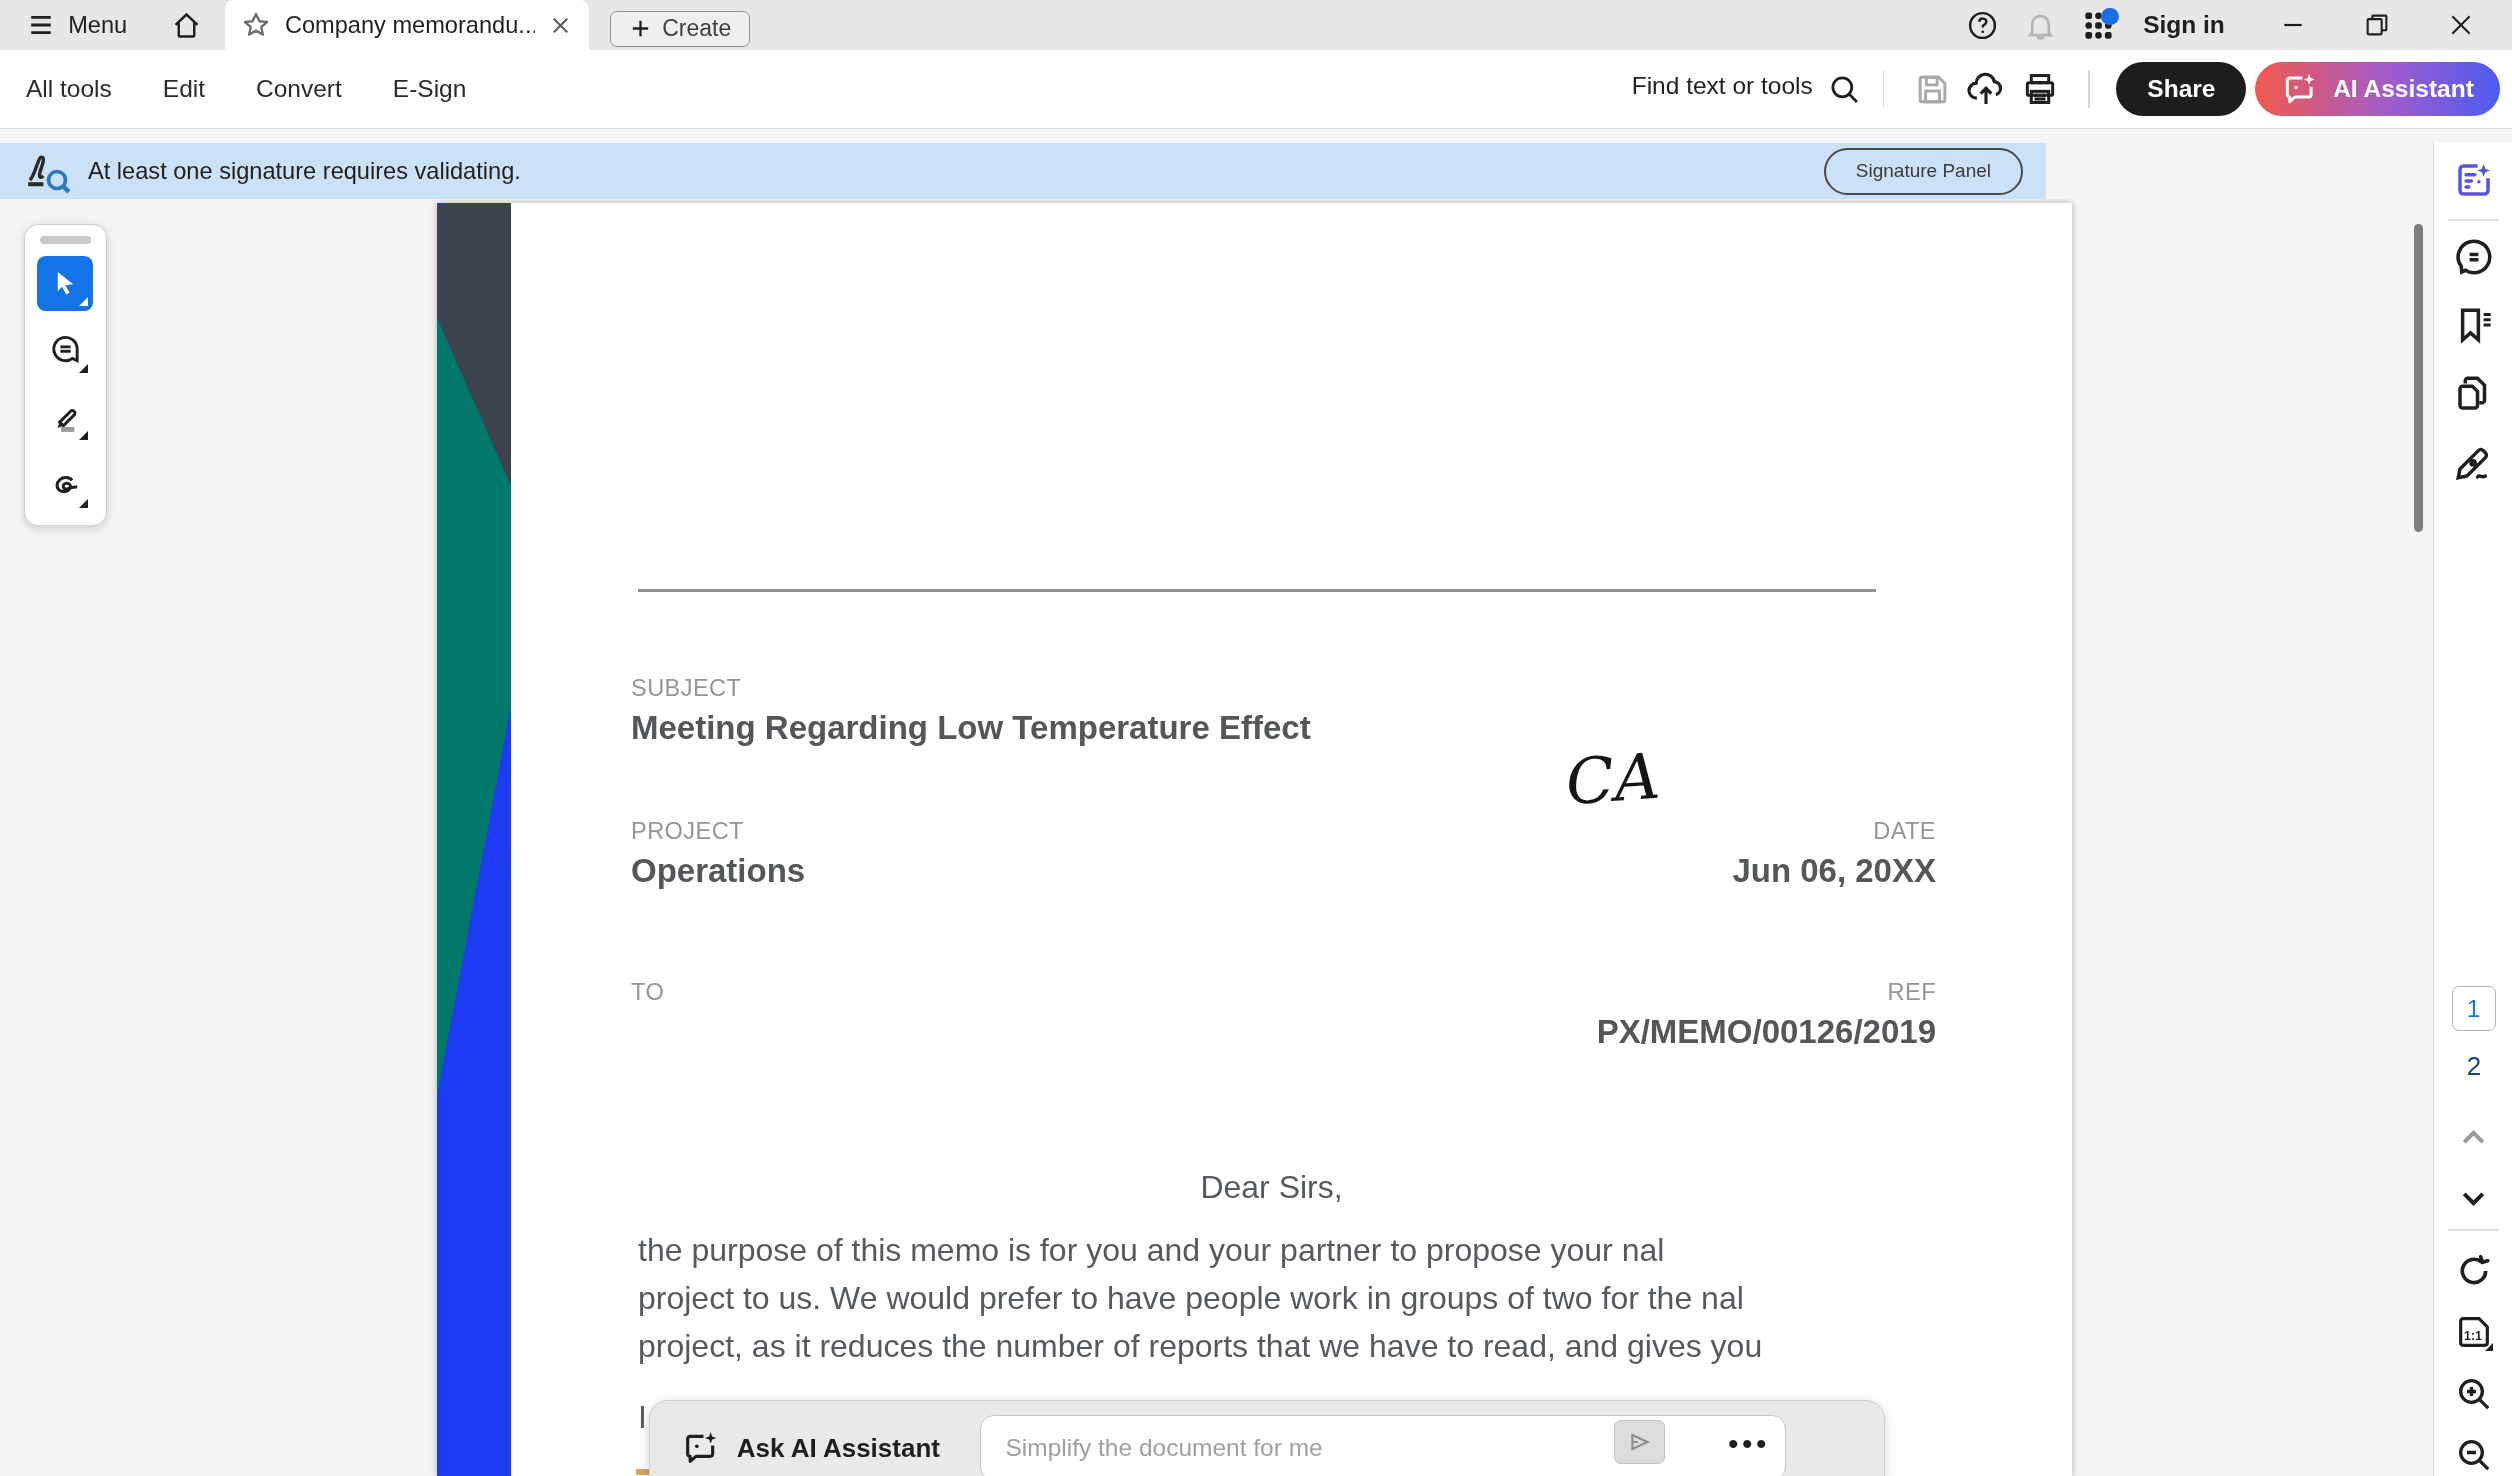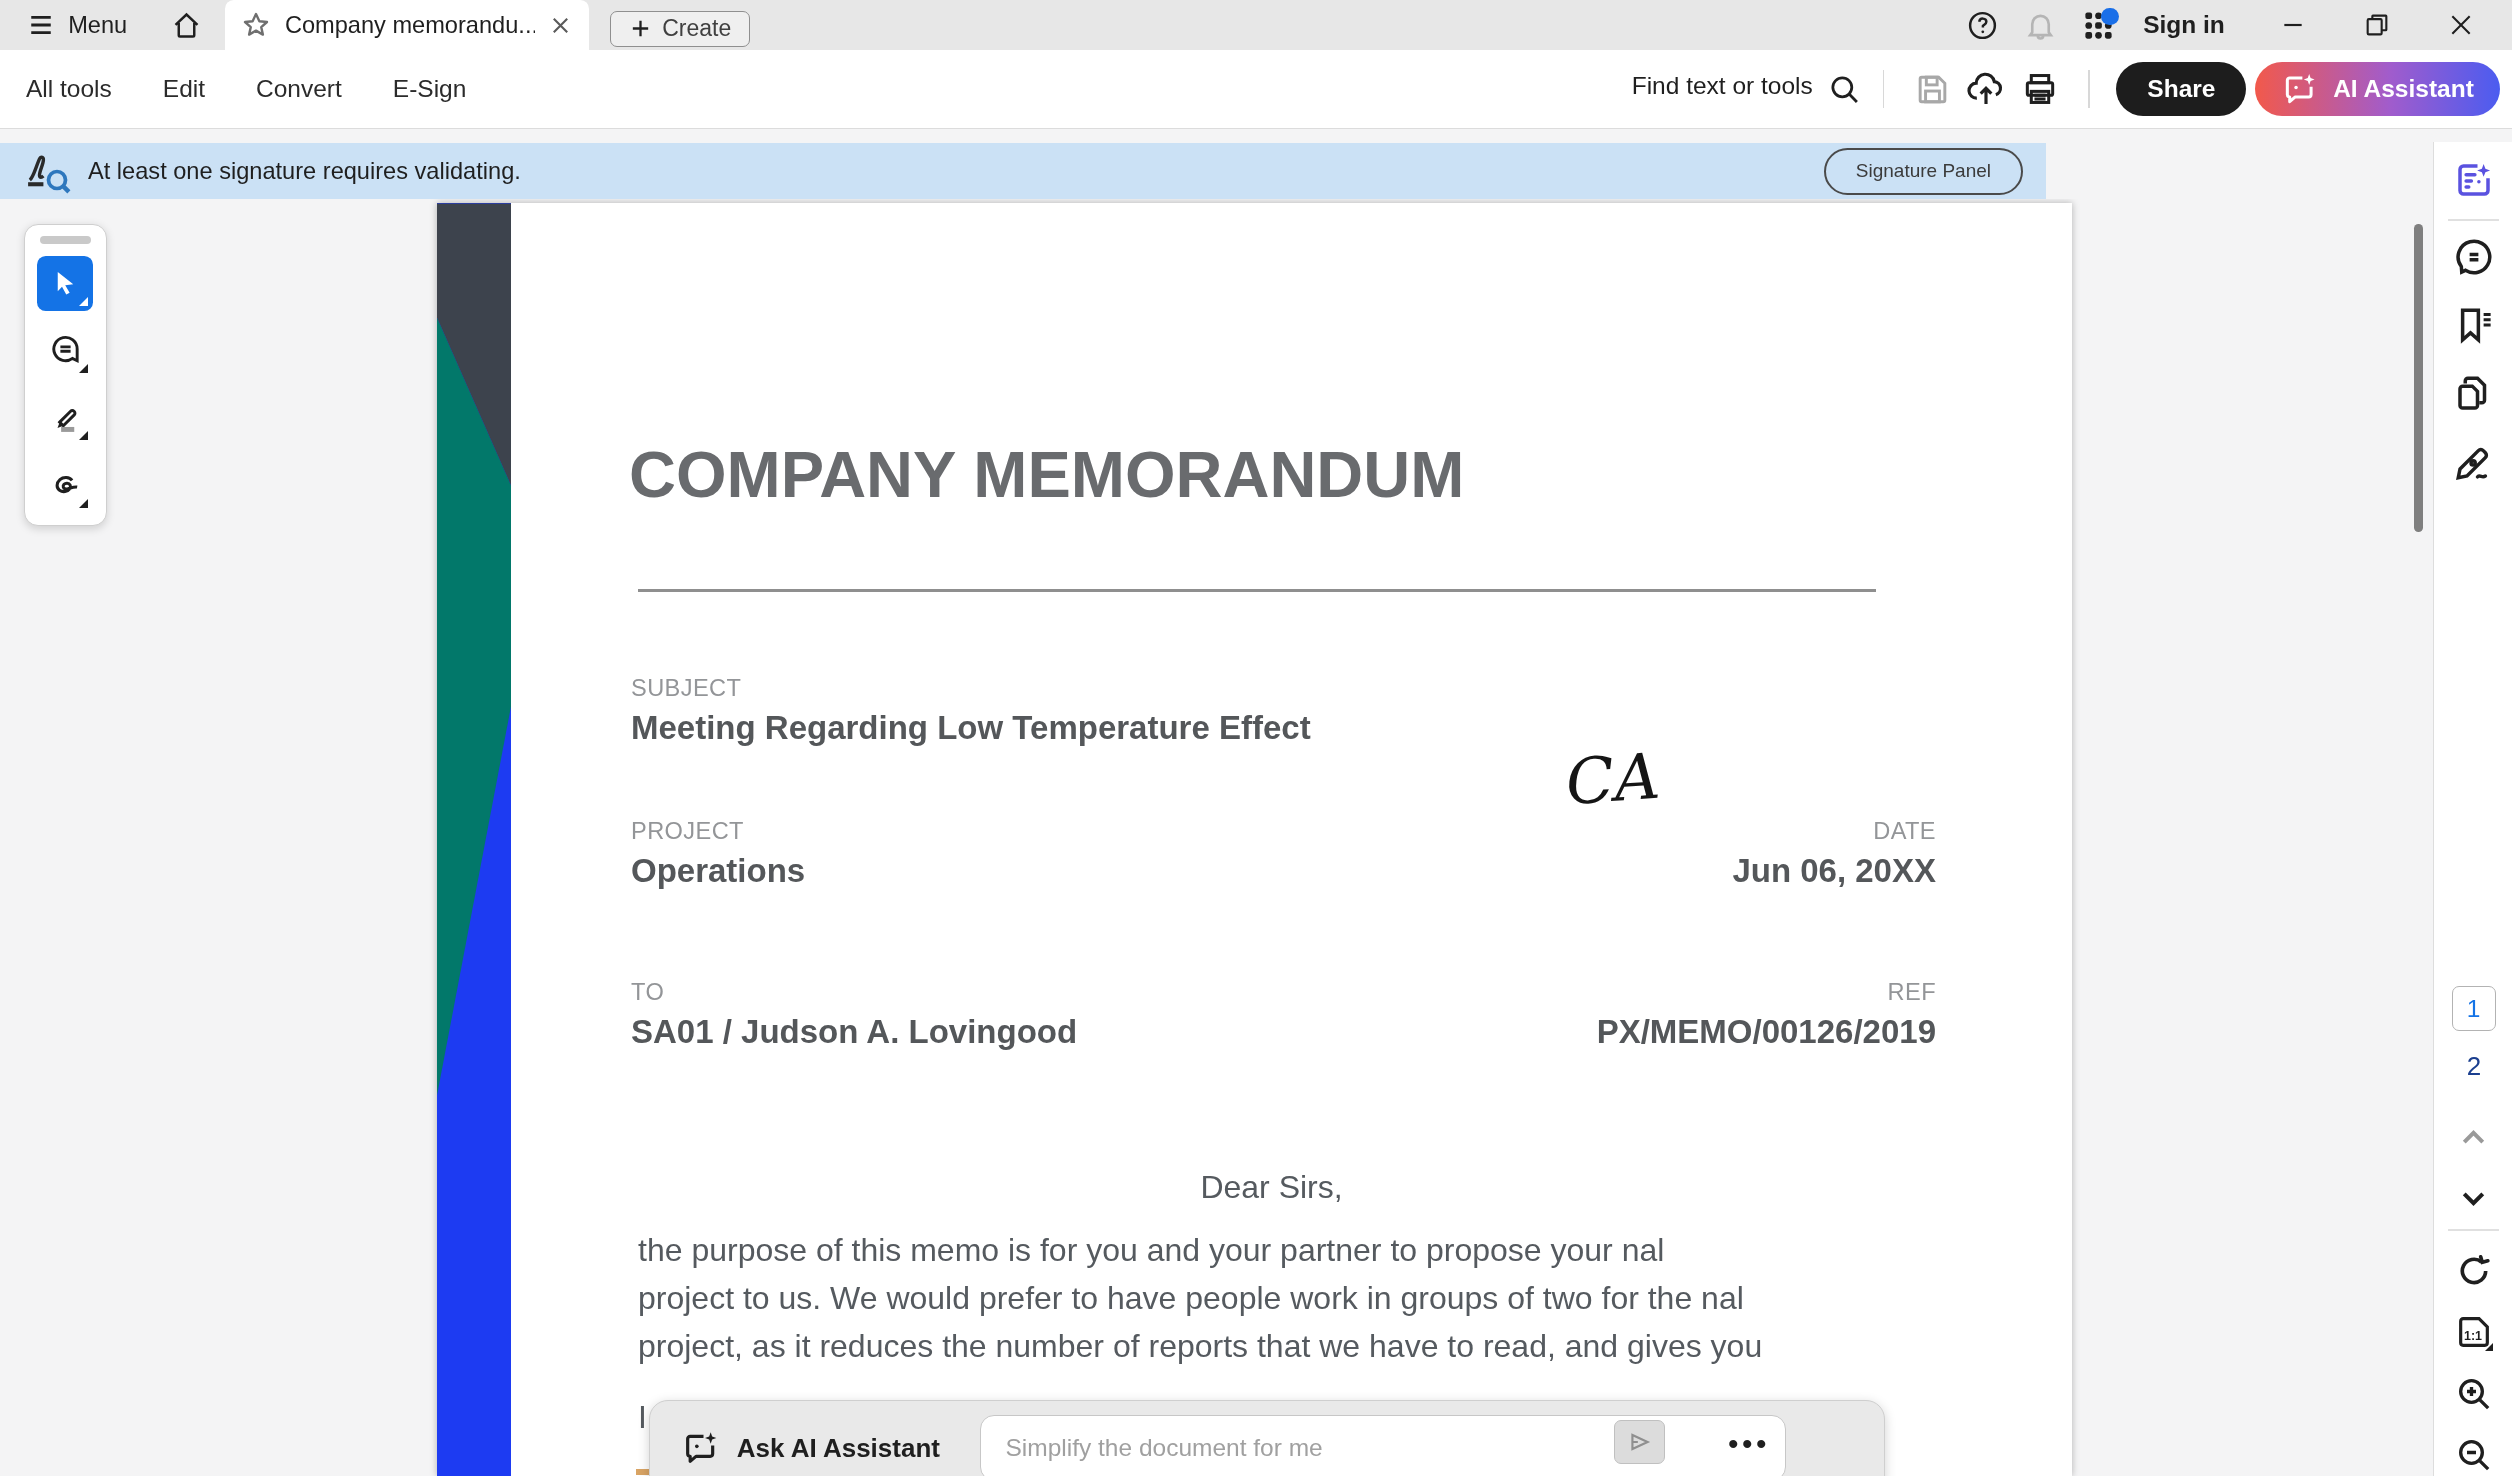--- a/index.html
+++ b/index.html
@@ -236,42 +236,40 @@
   </div>
 
   <div class="main">
 
     <div class="page">
       <div class="stripe">
         <div class="teal"></div>
         <div class="dark"></div>
       </div>
 
-      <div class="doc-title">COMPANY MEMORANDUM</div>
       <div class="doc-hr"></div>
 
       <div class="fld" style="left:194px;top:472px;">
         <div class="f-label">SUBJECT</div>
         <div class="f-value">Meeting Regarding Low Temperature Effect</div>
       </div>
 
       <div class="signature-initials">CA</div>
 
       <div class="fld" style="left:194px;top:615px;">
         <div class="f-label">PROJECT</div>
         <div class="f-value">Operations</div>
       </div>
       <div class="fld right" style="right:136px;top:615px;">
         <div class="f-label">DATE</div>
         <div class="f-value">Jun 06, 20XX</div>
       </div>
 
       <div class="fld" style="left:194px;top:776px;">
         <div class="f-label">TO</div>
-        <div class="f-value">SA01 / Judson A. Lovingood</div>
       </div>
       <div class="fld right" style="right:136px;top:776px;">
         <div class="f-label">REF</div>
         <div class="f-value">PX/MEMO/00126/2019</div>
       </div>
 
       <div class="body-block">
         <div class="body-salutation">Dear Sirs,</div>
         <div>the purpose of this memo is for you and your partner to propose your nal</div>
         <div>project to us. We would prefer to have people work in groups of two for the nal</div>

